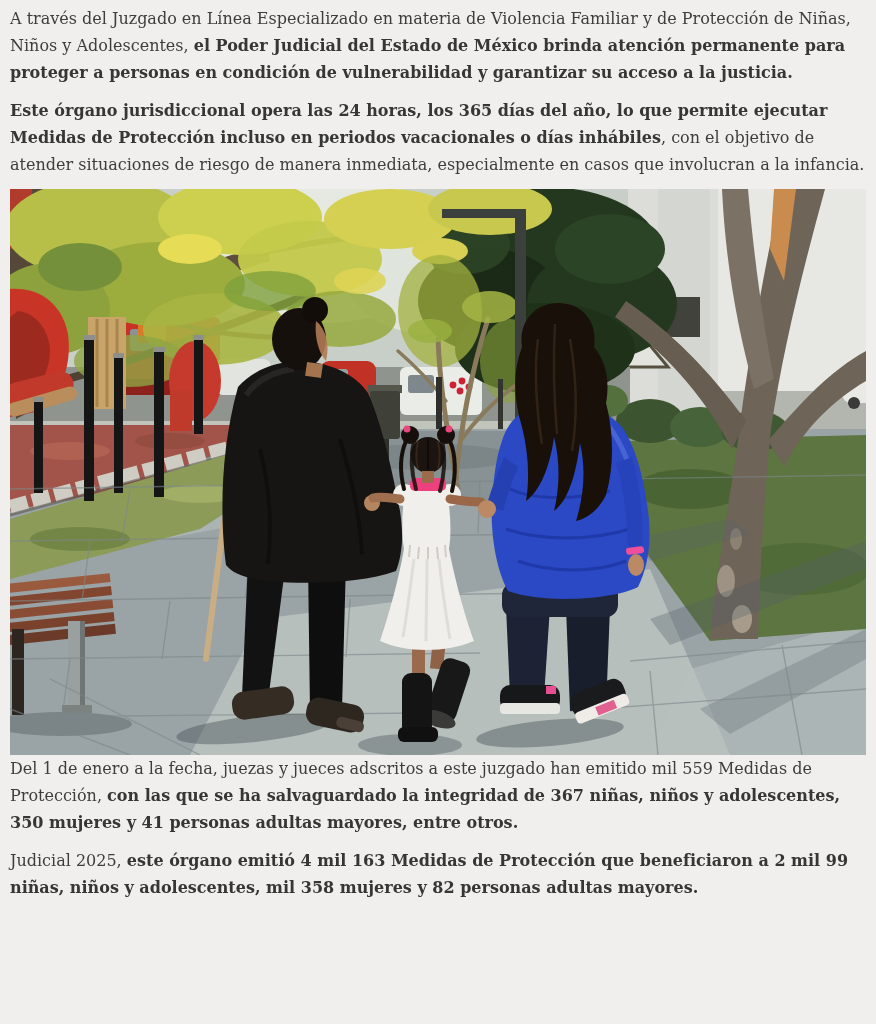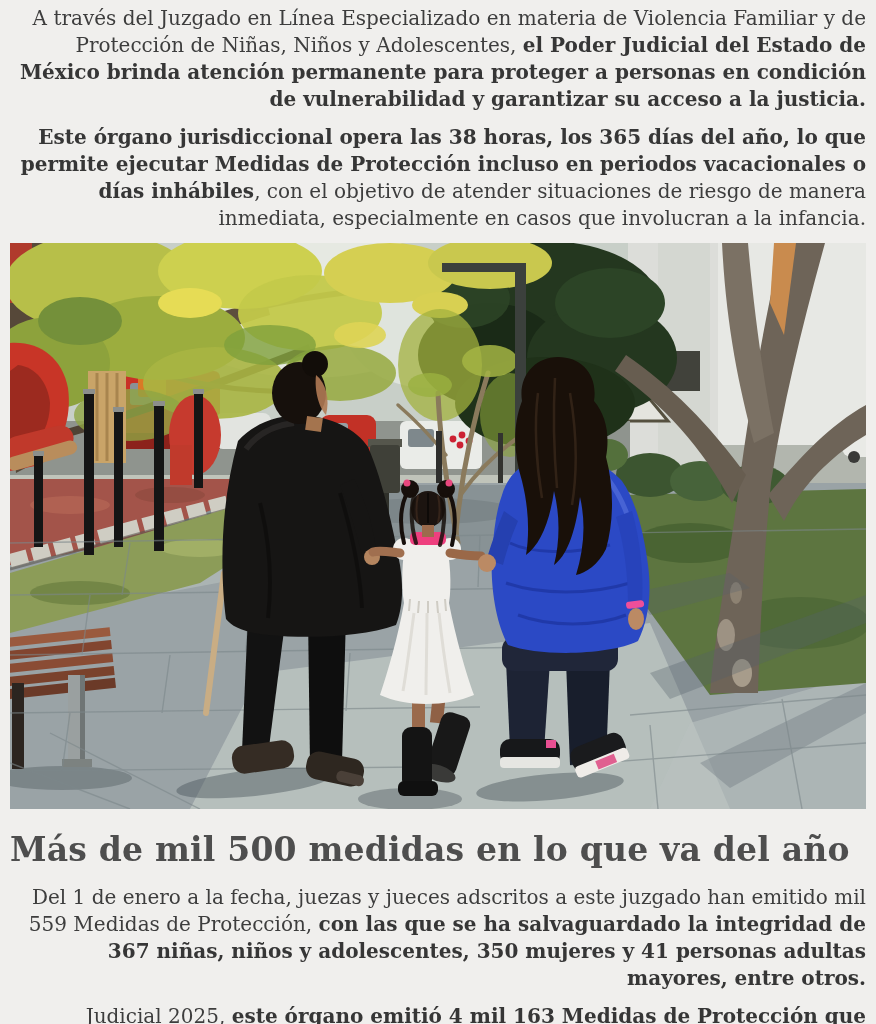--- a/index.html
+++ b/index.html
@@ -9,24 +9,24 @@
   }
   .page {
     width: 876px;
     box-sizing: border-box;
     padding: 5px 10px 10px;
     margin: 0 auto;
     background: #f0efed;
   }
   p {
     margin: 0 0 11px;
-    font-size: 20px;
+    font-size: 16px;
     line-height: 27px;
     color: #3d3d3d;
-    text-align: right;
+    text-align: left;
   }
   p strong { font-weight: 700; color: #363636; }
   h2 {
     margin: 21px 0 14px;
     font-size: 33px;
     line-height: 40px;
     font-weight: 700;
     color: #4e4e4e;
     letter-spacing: 0.2px;
   }
@@ -39,21 +39,21 @@
   }
   figure.photo svg { display: block; }
 </style>
 </head>
 <body>
 
 <div class="page">
 
   <p><span>A través del Juzgado en Línea Especializado en materia de Violencia Familiar y de Protección de Niñas, Niños y Adolescentes, </span><strong>el Poder Judicial del Estado de México brinda atención permanente para proteger a personas en condición de vulnerabilidad y garantizar su acceso a la justicia.</strong></p>
 
-  <p><strong>Este órgano jurisdiccional opera las 38 horas, los 365 días del año, lo que permite ejecutar Medidas de Protección incluso en periodos vacacionales o días inhábiles</strong><span>, con el objetivo de atender situaciones de riesgo de manera inmediata, especialmente en casos que involucran a la infancia.</span></p>
+  <p><strong>Este órgano jurisdiccional opera las 24 horas, los 365 días del año, lo que permite ejecutar Medidas de Protección incluso en periodos vacacionales o días inhábiles</strong><span>, con el objetivo de atender situaciones de riesgo de manera inmediata, especialmente en casos que involucran a la infancia.</span></p>
 
   <figure class="photo" role="img" aria-label="Dos personas adultas caminan de espaldas por el andador de un parque llevando de la mano a una niña con vestido blanco y botas negras">
     <svg width="856" height="566" viewBox="0 0 856 566" xmlns="http://www.w3.org/2000/svg">
 
       <rect x="0" y="0" width="856" height="566" fill="#c8cfc8"></rect>
       <ellipse cx="300" cy="60" rx="150" ry="75" fill="#e6e9e2"></ellipse>
       <ellipse cx="420" cy="85" rx="85" ry="60" fill="#dfe4dd"></ellipse>
 
       <g>
         <rect x="618" y="0" width="238" height="240" fill="#dcddd9"></rect>
@@ -363,19 +363,18 @@
         <path d="M 512 158 C 508 132 526 114 548 114 C 572 114 588 132 584 158 C 596 172 600 192 596 214 C 604 244 604 278 596 306 C 588 322 576 330 566 332 C 574 306 576 280 570 254 C 566 286 558 312 544 322 C 550 298 550 272 544 248 C 540 278 530 302 516 312 C 520 288 518 262 512 238 C 504 212 502 184 512 158 Z" fill="#191009"></path>
         <g stroke="#3c2a1c" stroke-width="2.5" opacity="0.7" fill="none">
           <path d="M 528 150 C 524 180 526 220 532 255"></path>
           <path d="M 560 150 C 566 185 568 225 562 262"></path>
           <path d="M 545 135 C 543 170 544 210 547 245"></path>
         </g>
       </g>
     </svg>
   </figure>
 
-  <h2>Más de mil 500 medidas en lo que va del año</h2>
 
   <p><span>Del 1 de enero a la fecha, juezas y jueces adscritos a este juzgado han emitido mil 559 Medidas de Protección, </span><strong>con las que se ha salvaguardado la integridad de 367 niñas, niños y adolescentes, 350 mujeres y 41 personas adultas mayores, entre otros.</strong></p>
 
   <p><span>Judicial 2025, </span><strong>este órgano emitió 4 mil 163 Medidas de Protección que beneficiaron a 2 mil 99 niñas, niños y adolescentes, mil 358 mujeres y 82 personas adultas mayores.</strong></p>
 
 </div>
 
 </body></html>

